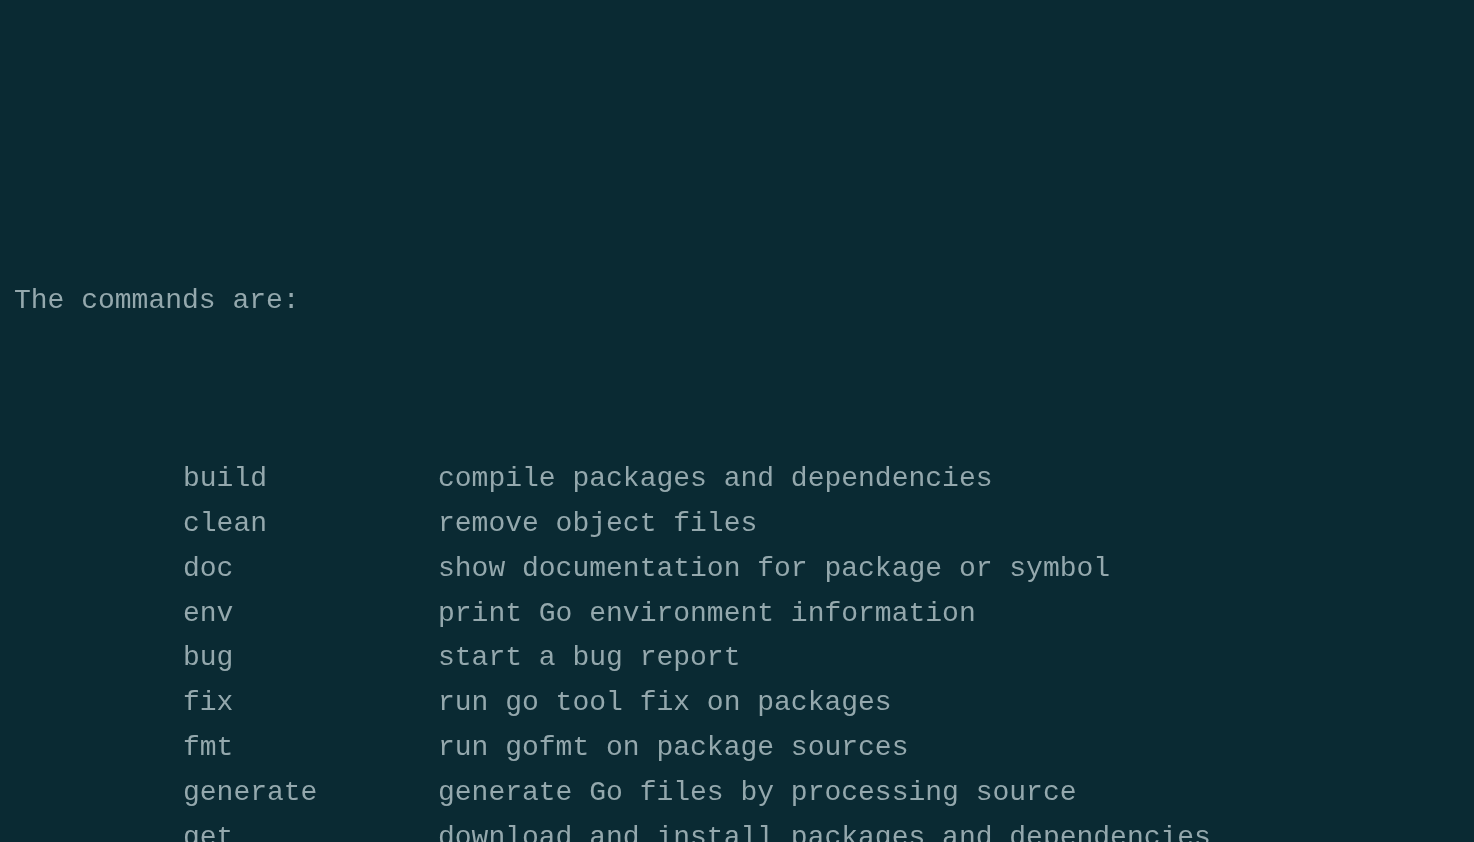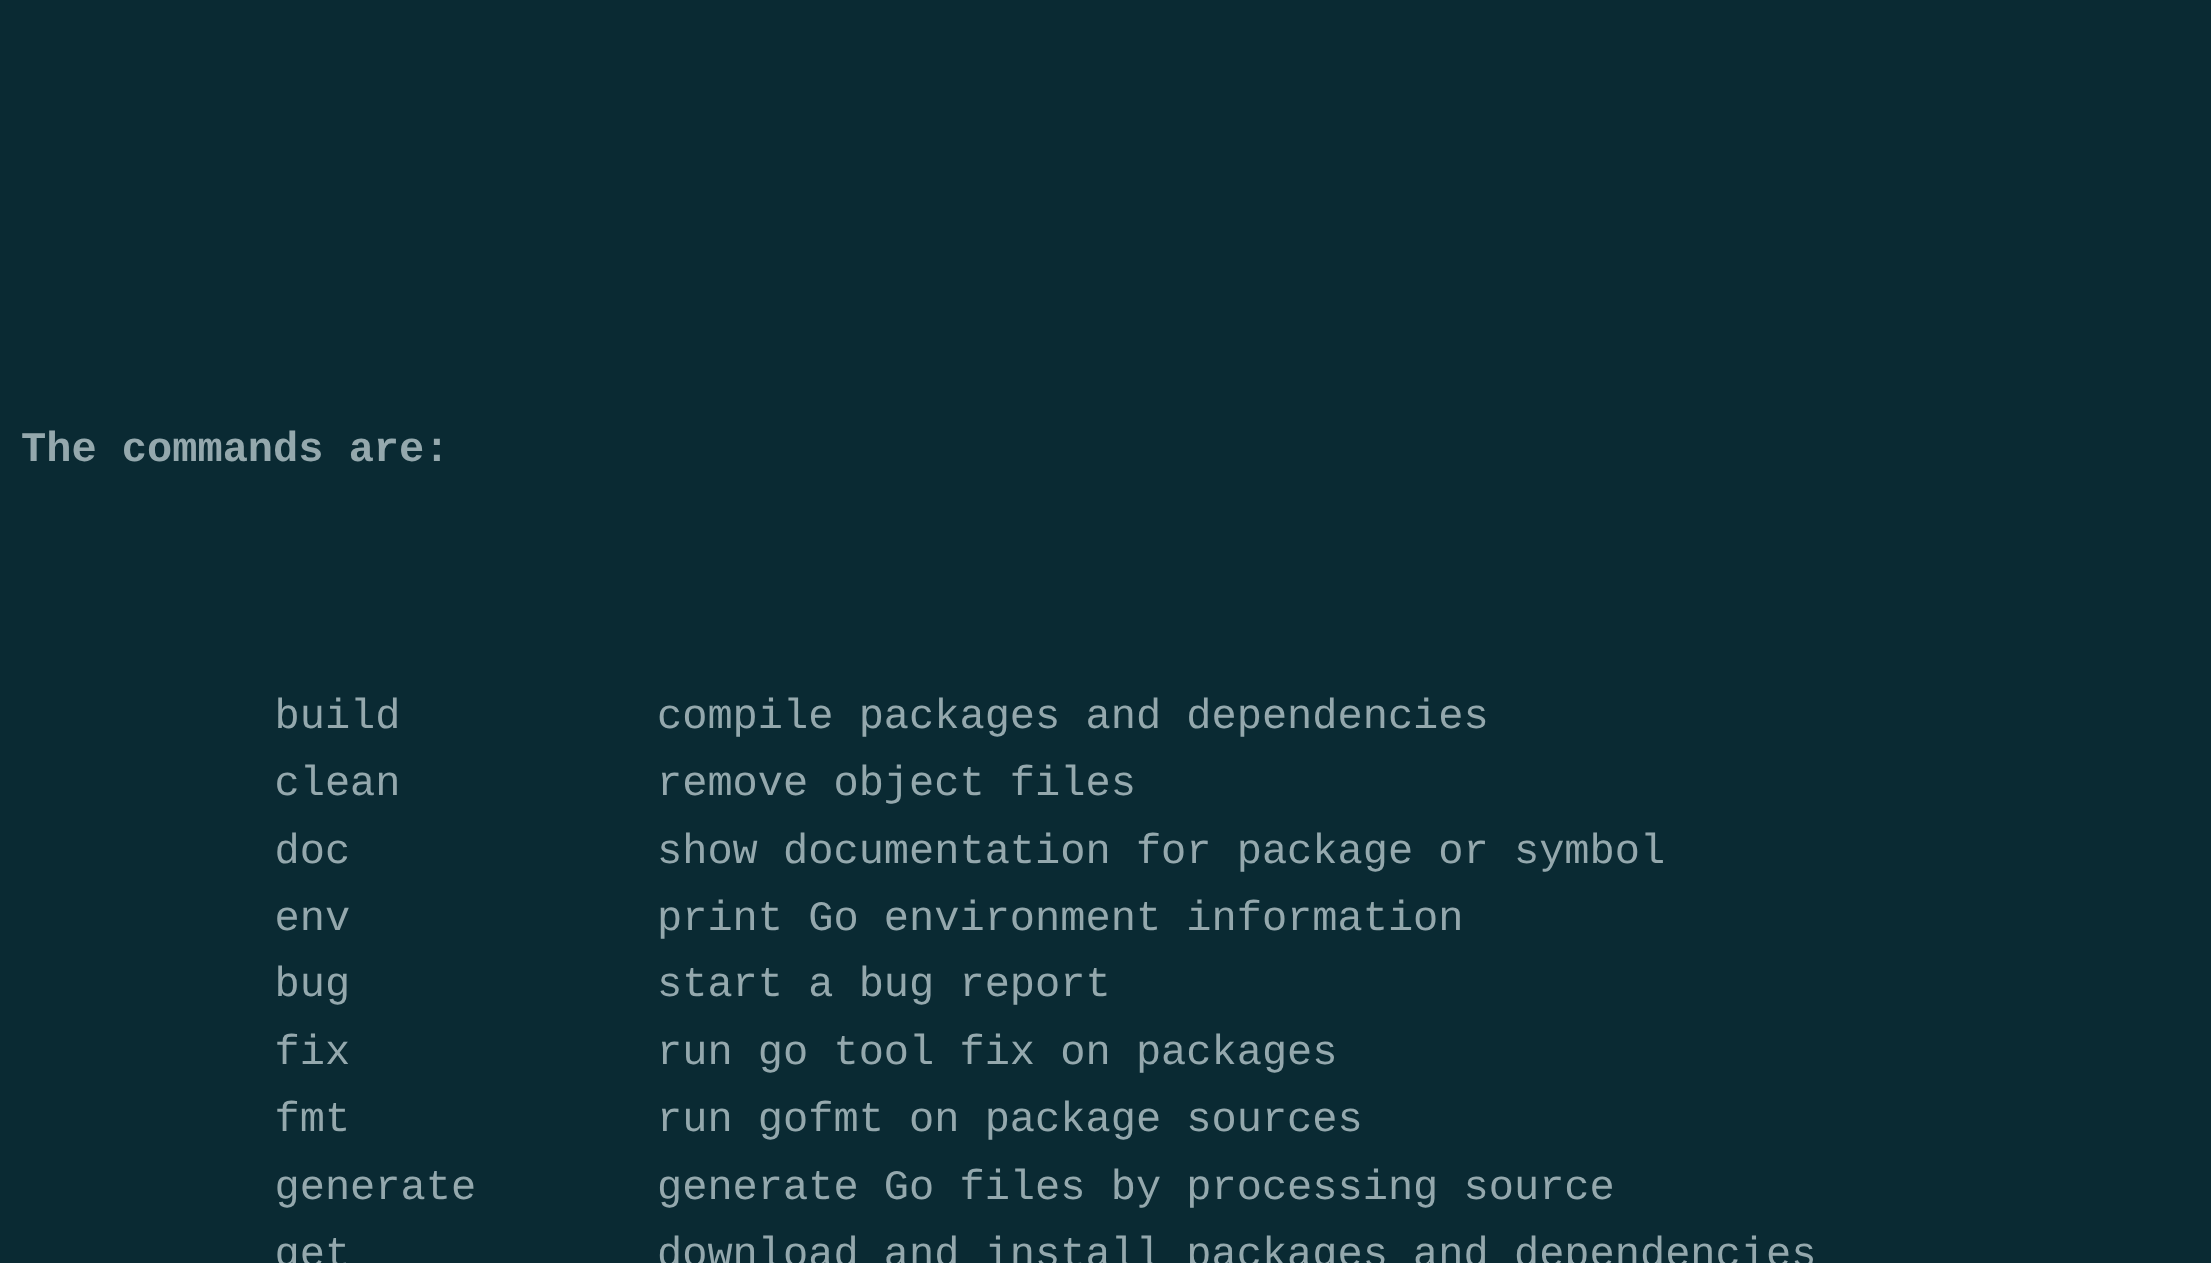--- a/index.html
+++ b/index.html
@@ -17,21 +17,20 @@
       width: 1474px;
       height: 842px;
       overflow: hidden;
       white-space: pre;
     }
     .terminal-output {
       white-space: pre;
     }
     .header-line {
       margin-bottom: 44px;
-      font-weight: bold;
     }
     .command-row {
       display: block;
     }
     .indent {
       display: inline-block;
       width: 169px;
     }
     .cmd-name {
       display: inline-block;

